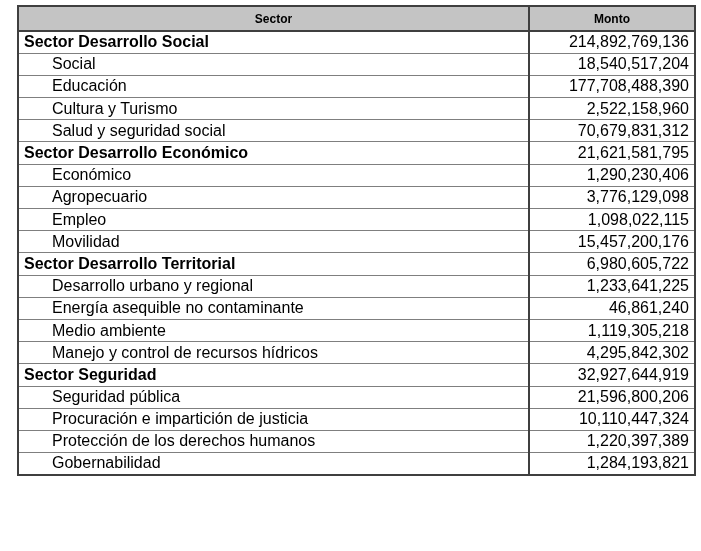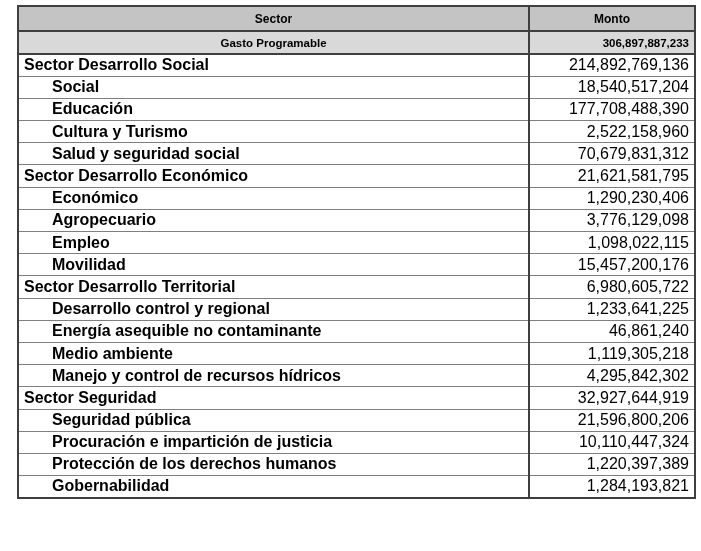--- a/index.html
+++ b/index.html
@@ -61,44 +61,40 @@
   tbody tr.data-row {
     height: 22.2px;
     border-bottom: 1px solid var(--border-inner, #7f7f7f);
   }
   tbody tr.data-row td { font-size: 16px; }
   tr.row-sector td.sector-cell {
     font-weight: bold;
     padding-left: 5px;
   }
   tr.row-sub td.sector-cell {
-    font-weight: bold;
+    font-weight: normal;
     padding-left: 33px;
   }
   td.monto-cell {
     text-align: right;
     padding-right: 5px;
   }
 </style>
 </head>
 <body>
 
 <table class="budget-table">
   <colgroup>
     <col class="c-sector">
     <col class="c-monto">
   </colgroup>
   <thead>
     <tr class="header-row">
       <th>Sector</th>
       <th>Monto</th>
-    </tr>
-    <tr class="summary-row">
-      <td class="sector-cell">Gasto Programable</td>
-      <td class="monto-cell">306,897,887,233</td>
     </tr>
   </thead>
   <tbody>
 
   <tr class="data-row row-sector">
         <td class="sector-cell">Sector Desarrollo Social</td>
         <td class="monto-cell">214,892,769,136</td>
       </tr>
       <tr class="data-row row-sub">
         <td class="sector-cell">Social</td>
@@ -134,21 +130,21 @@
       </tr>
       <tr class="data-row row-sub">
         <td class="sector-cell">Movilidad</td>
         <td class="monto-cell">15,457,200,176</td>
       </tr>
       <tr class="data-row row-sector">
         <td class="sector-cell">Sector Desarrollo Territorial</td>
         <td class="monto-cell">6,980,605,722</td>
       </tr>
       <tr class="data-row row-sub">
-        <td class="sector-cell">Desarrollo control y regional</td>
+        <td class="sector-cell">Desarrollo urbano y regional</td>
         <td class="monto-cell">1,233,641,225</td>
       </tr>
       <tr class="data-row row-sub">
         <td class="sector-cell">Energía asequible no contaminante</td>
         <td class="monto-cell">46,861,240</td>
       </tr>
       <tr class="data-row row-sub">
         <td class="sector-cell">Medio ambiente</td>
         <td class="monto-cell">1,119,305,218</td>
       </tr>

